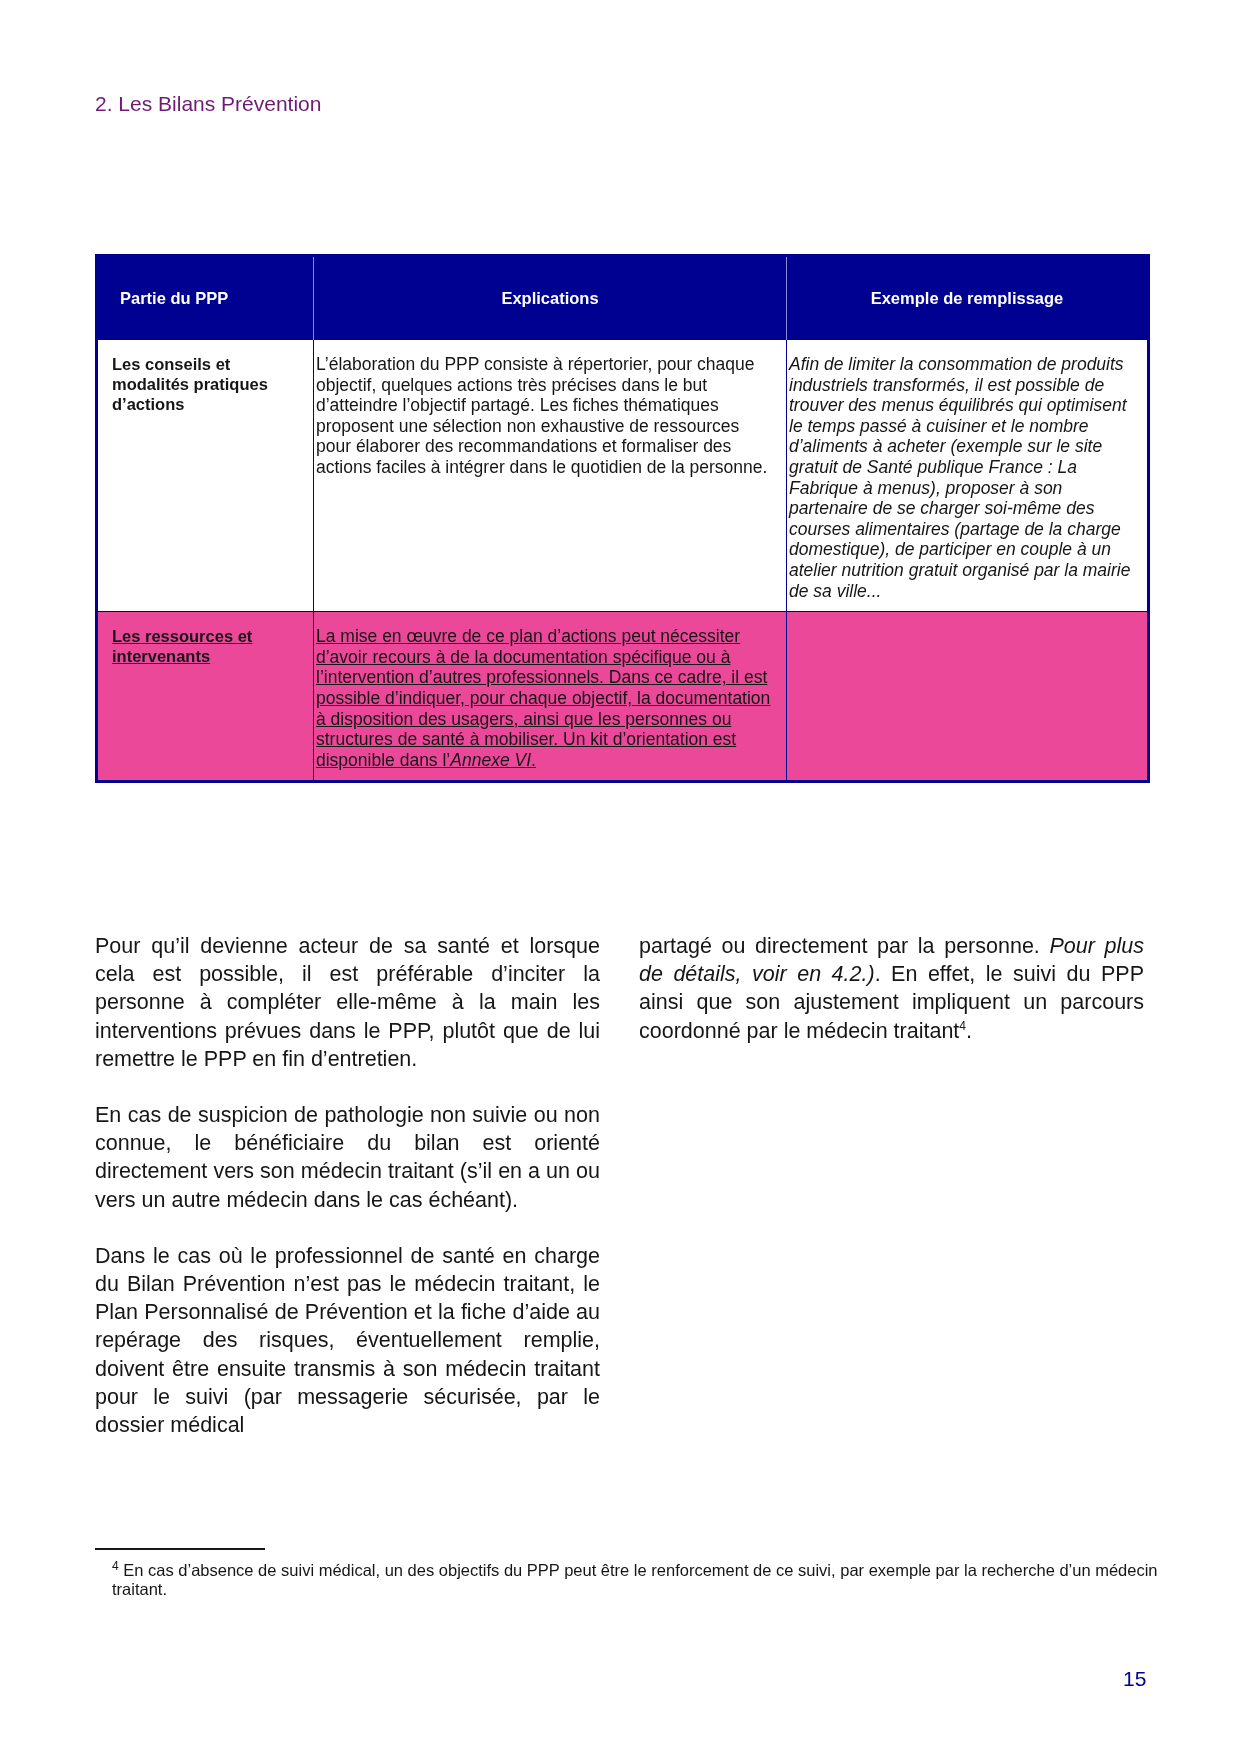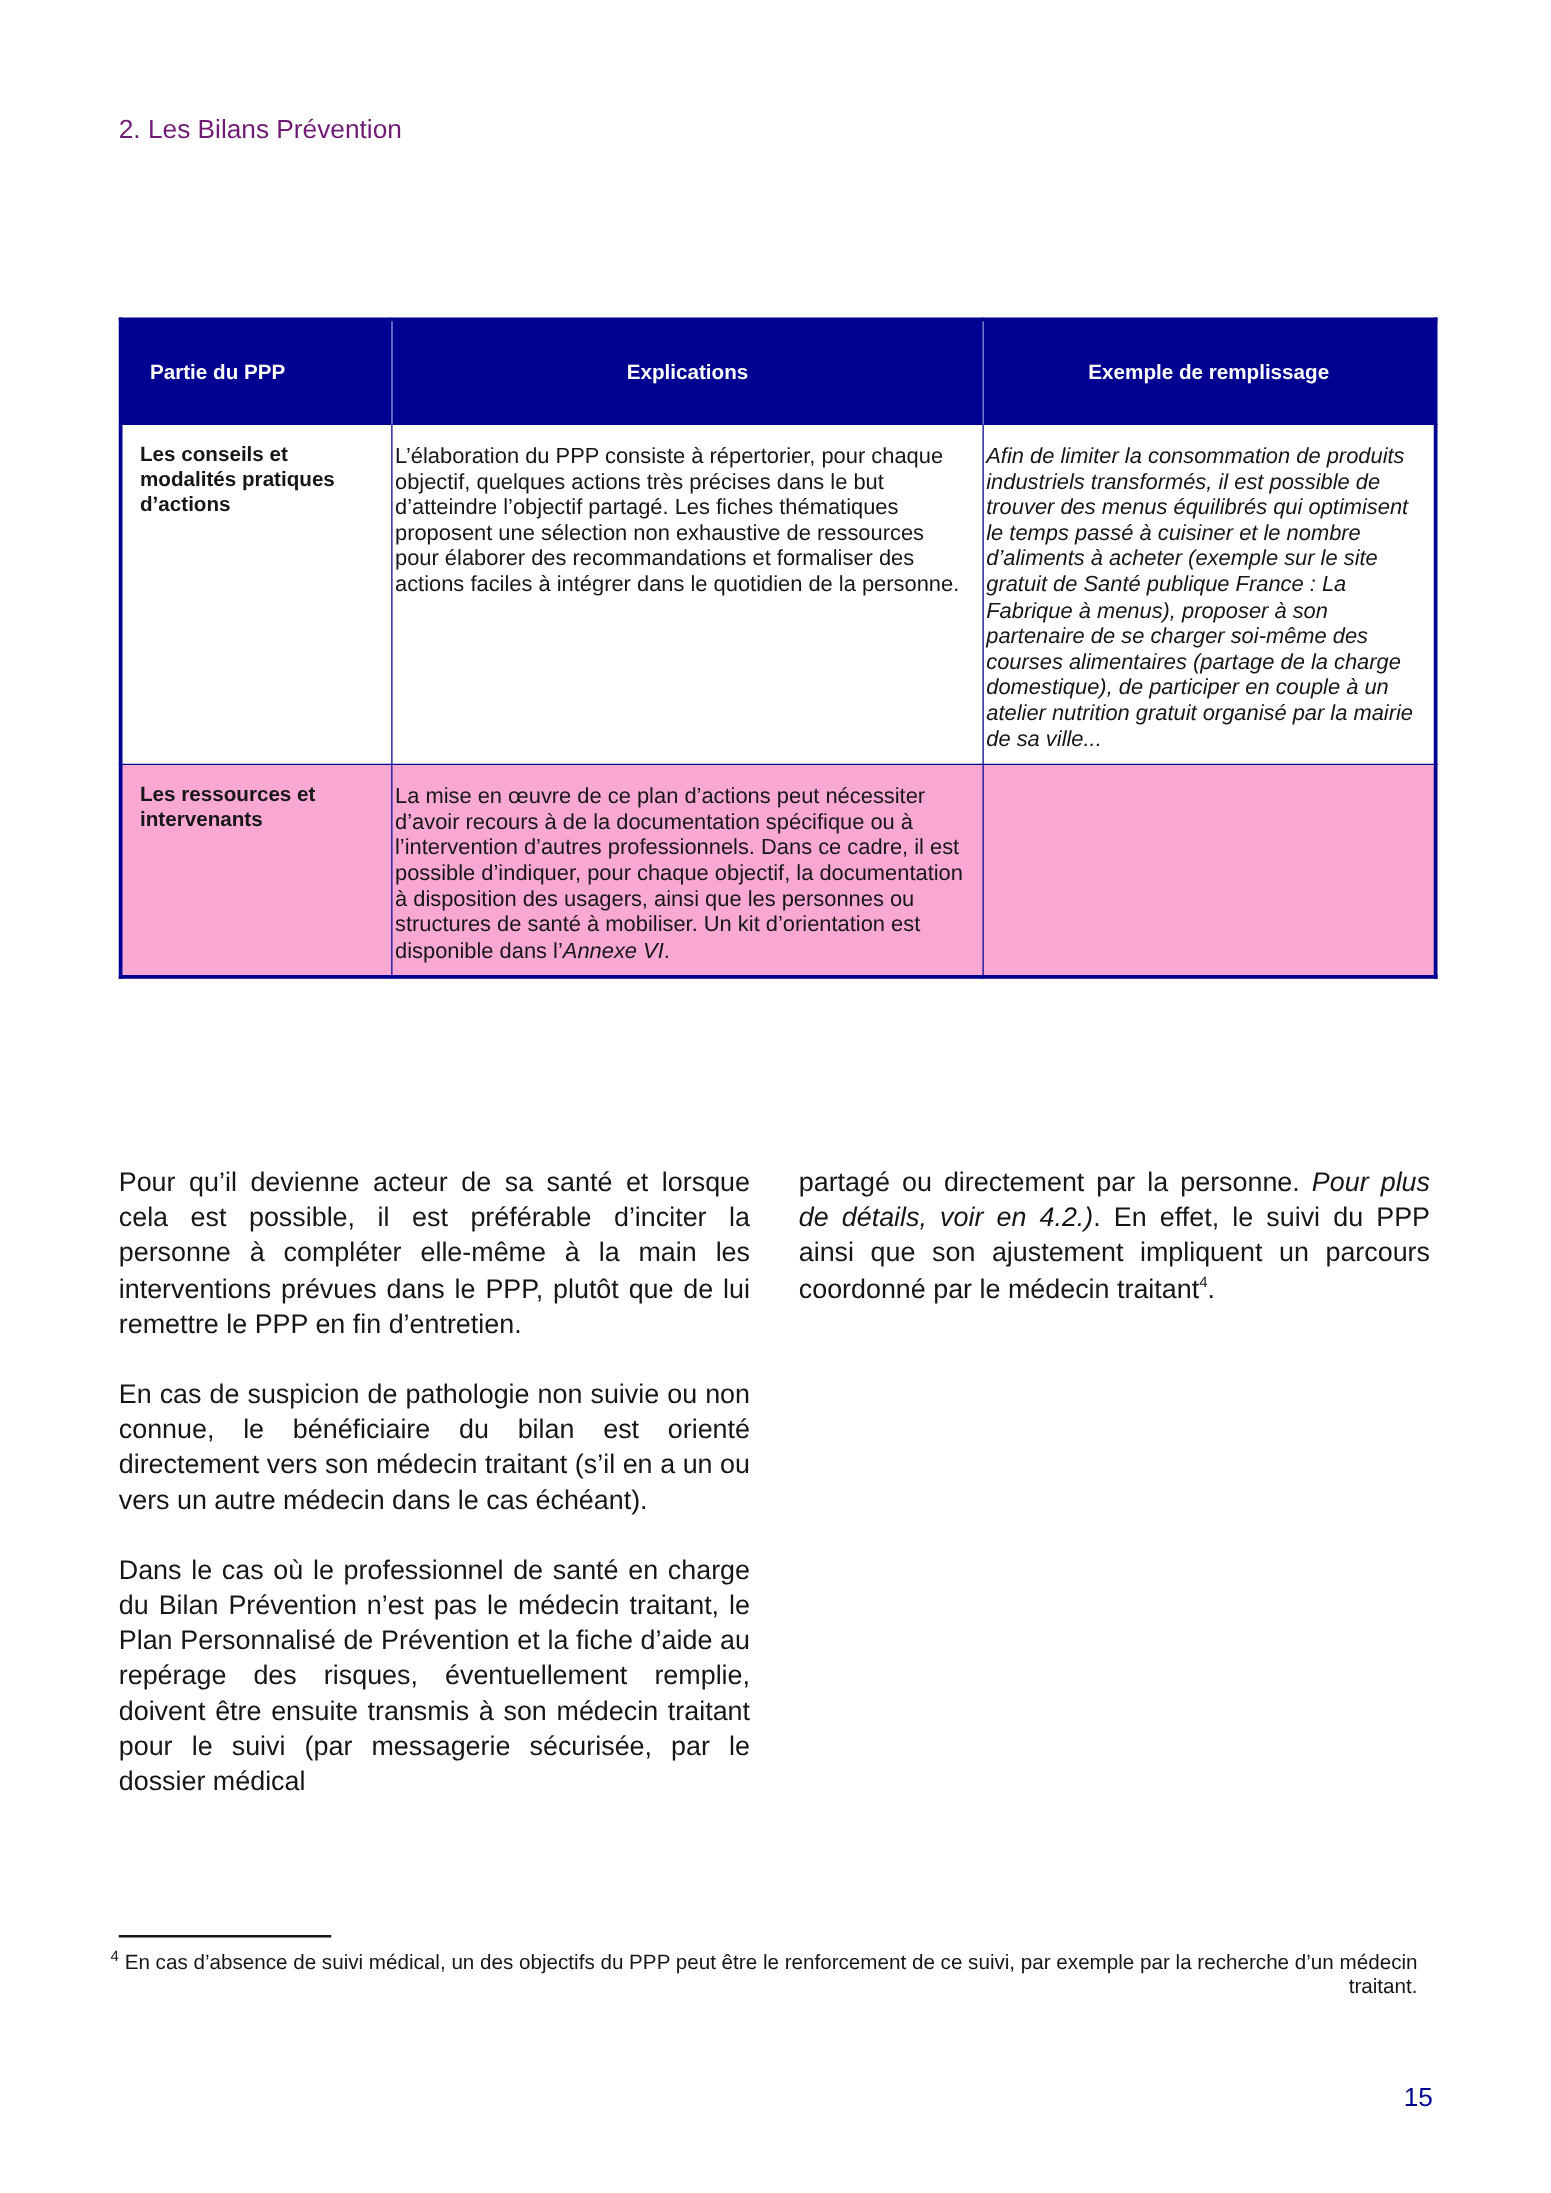--- a/index.html
+++ b/index.html
@@ -9,34 +9,34 @@
 
     .ppp-table { position: absolute; left: 95px; top: 254px; width: 1052px; border-collapse: collapse;
                  border: 3px solid #000091; table-layout: fixed; }
     .ppp-table th { background: #000091; color: #ffffff; font-weight: bold; font-size: 16.5px;
                     height: 82px; padding: 0 14px; border-left: 1px solid #8a8ad0; vertical-align: middle; }
     .ppp-table th:first-child { border-left: none; text-align: left; padding-left: 22px; }
     .ppp-table th.center { text-align: center; }
     .ppp-table td { border: 1.5px solid #000091; vertical-align: top; font-size: 17.5px; line-height: 20.6px;
                     padding: 14px 12px 10px 2px; }
     .ppp-table td.label { font-weight: bold; font-size: 16.5px; line-height: 20px; padding-left: 14px; }
-    .ppp-table tr.row2 td { background: #f9a8d4; }
+    .ppp-table tr.row2 td { background: #ec4899; text-decoration: underline; }
     .ppp-table td .ital { font-style: italic; text-align: right; }
     .col1 { width: 217px; } .col2 { width: 473px; } .col3 { width: 362px; }
 
     .body-col { position: absolute; top: 932px; width: 505px; font-size: 21.5px; line-height: 28.2px;
                 text-align: justify; }
     .body-col p { margin: 0 0 28px 0; }
     .left-col { left: 95px; }
     .right-col { left: 639px; }
     .right-col .ital { font-style: italic; }
     sup { font-size: 12px; vertical-align: super; line-height: 0; }
 
     .fn-rule { position: absolute; left: 95px; top: 1548px; width: 170px; border-top: 2px solid #161616; }
-    .footnote { position: absolute; left: 84px; top: 1561px; width: 1050px; font-size: 16.5px; line-height: 19px; text-align: right; }
+    .footnote { position: absolute; left: 112px; top: 1561px; width: 1050px; font-size: 16.5px; line-height: 19px; }
     .page-number { position: absolute; left: 1112px; top: 1667px; font-size: 21px; color: #000091; margin-left: 11px; }
   </style>
 </head>
 <body>
 
 <div class="section-title">2. Les Bilans Prévention</div>
 
 <table class="ppp-table">
   <colgroup>
       <col class="col1">

